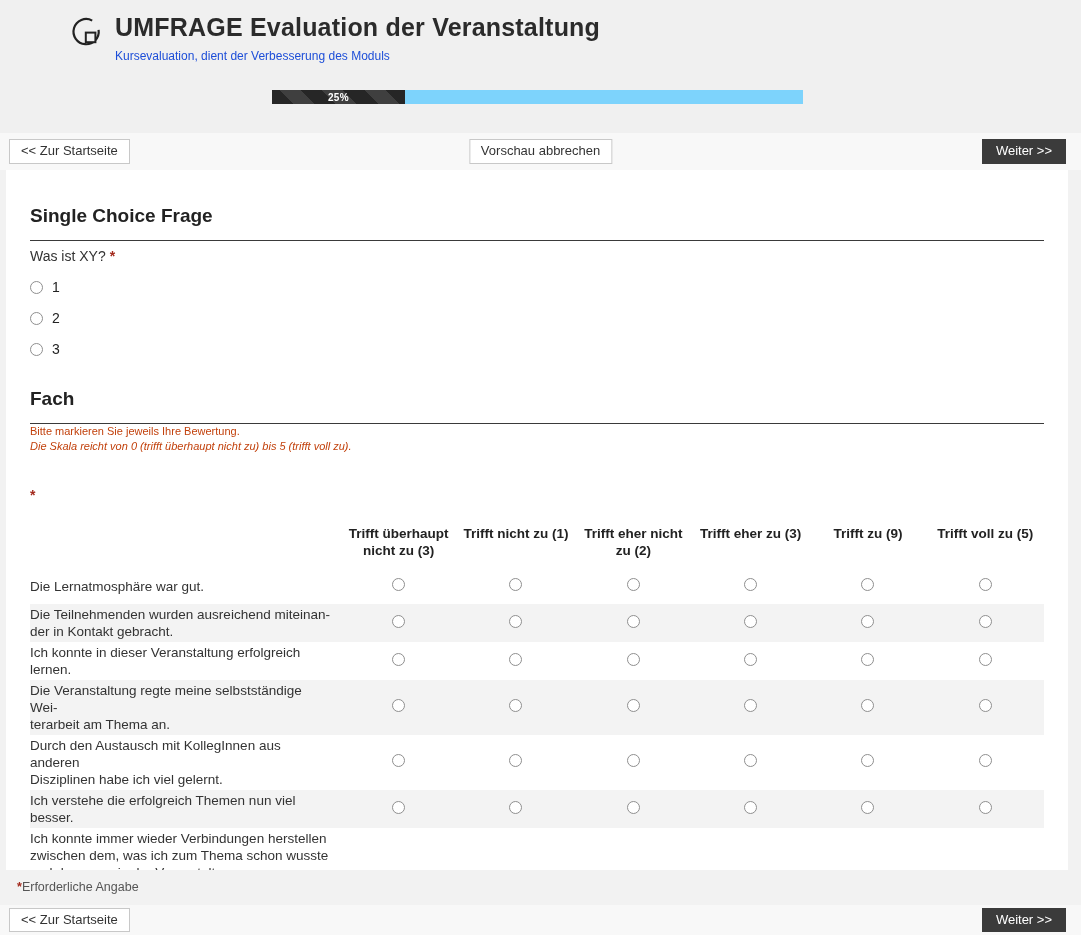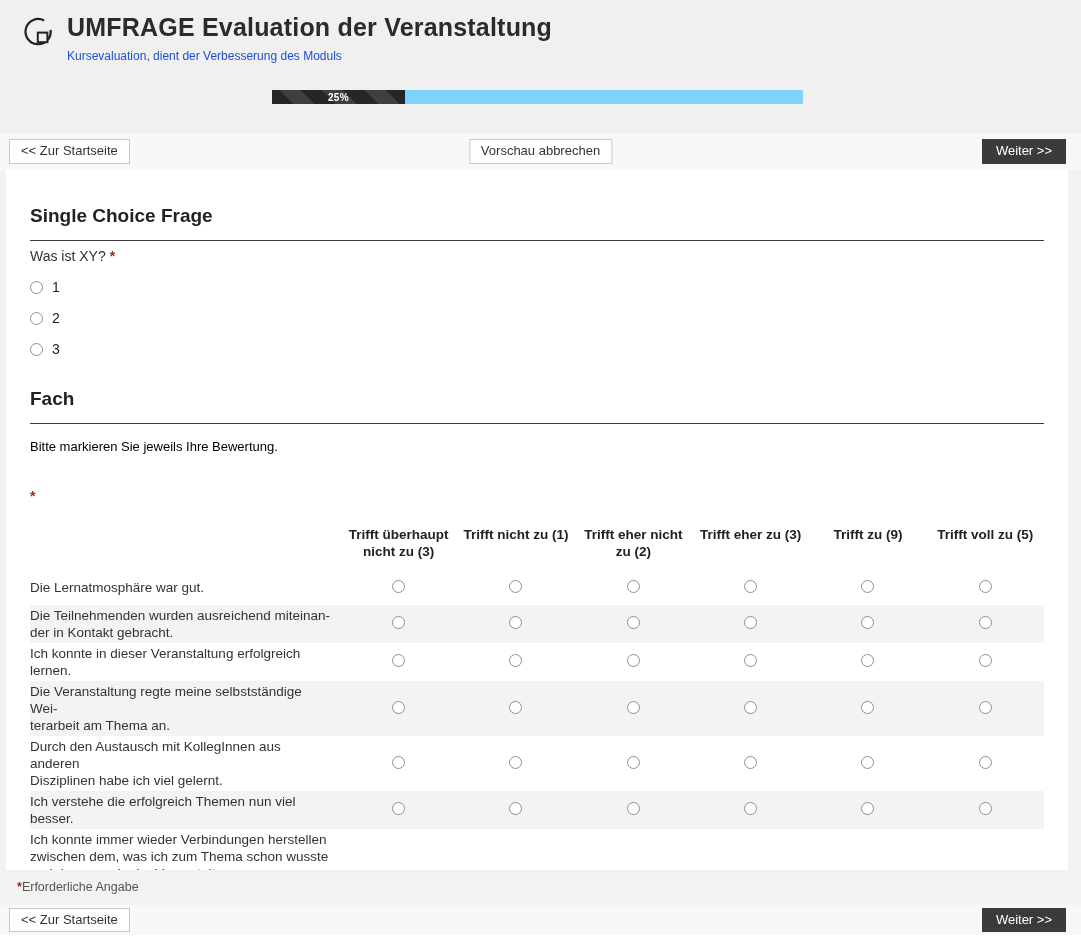--- a/index.html
+++ b/index.html
@@ -7,21 +7,21 @@
   body {
     height:942px;
     font-family:"Liberation Sans", sans-serif;
     background:#ffffff;
     color:#333;
     overflow:hidden;
   }
 
   
   .header { height:133px; background:#f0f0f0; position:relative; }
-  .brand { display:flex; align-items:flex-start; padding:13px 8px 0 21px; }
+  .brand { display:flex; align-items:flex-start; padding:13px 8px 0 21px;margin-left:48px; }
   .logo { width:36px; height:38px; margin-top:1px; }
   .brand-text { margin-left:10px; }
   .title { font-size:25px; font-weight:bold; color:#2b2b2b; letter-spacing:.2px; }
   .subtitle { font-size:12px; color:#1d4ed8; margin-top:7px; }
 
   .progress-track {
     position:absolute; left:272px; top:90px; width:531px; height:14px;
     background:#7dd3fc;
   }
   .progress-fill {
@@ -66,21 +66,21 @@
   .req { color:#a32a1d; font-weight:bold; }
 
   .sc-options { margin-top:9px; }
   .sc-option { display:flex; align-items:center; margin-top:15px; font-size:14px; color:#222; }
   .radio {
     width:13px; height:13px; border:1px solid #8f8f8f; border-radius:50%;
     background:#fff; display:inline-block; flex:0 0 auto; cursor:pointer;
   }
   .sc-option .radio { margin-right:9px; }
 
-  .help { margin-top:14px; font-size:13px; color:#000000; line-height:1.4; }
+  .help { font-size:11px; color:#c2410c; line-height:1.4; }
   .help-em { font-style:italic; }
   .standalone-req { margin-top:32px; font-size:14px; }
 
   table.matrix { width:100%; border-collapse:collapse; margin-top:14px; table-layout:fixed; }
   table.matrix thead th {
     font-size:13.5px; font-weight:bold; color:#222; text-align:center;
     vertical-align:top; padding:8px 4px 10px; line-height:17px; white-space:pre-line;
   }
   table.matrix thead th.corner { width:310px; }
   table.matrix tbody tr { height:35px; }
@@ -144,20 +144,21 @@
         <div class="sc-option">
           <span class="radio"></span>
           <span>3</span>
         </div>
       </div>
 
     <div class="section-heading second">Fach</div>
 
     <div class="help">
       <div>Bitte markieren Sie jeweils Ihre Bewertung.</div>
+      <div class="help-em">Die Skala reicht von 0 (trifft überhaupt nicht zu) bis 5 (trifft voll zu).</div>
     </div>
 
     <div class="standalone-req">
       <span class="req">*</span>
     </div>
 
     <table class="matrix">
       <thead>
         <tr>
             <th class="corner"></th>

